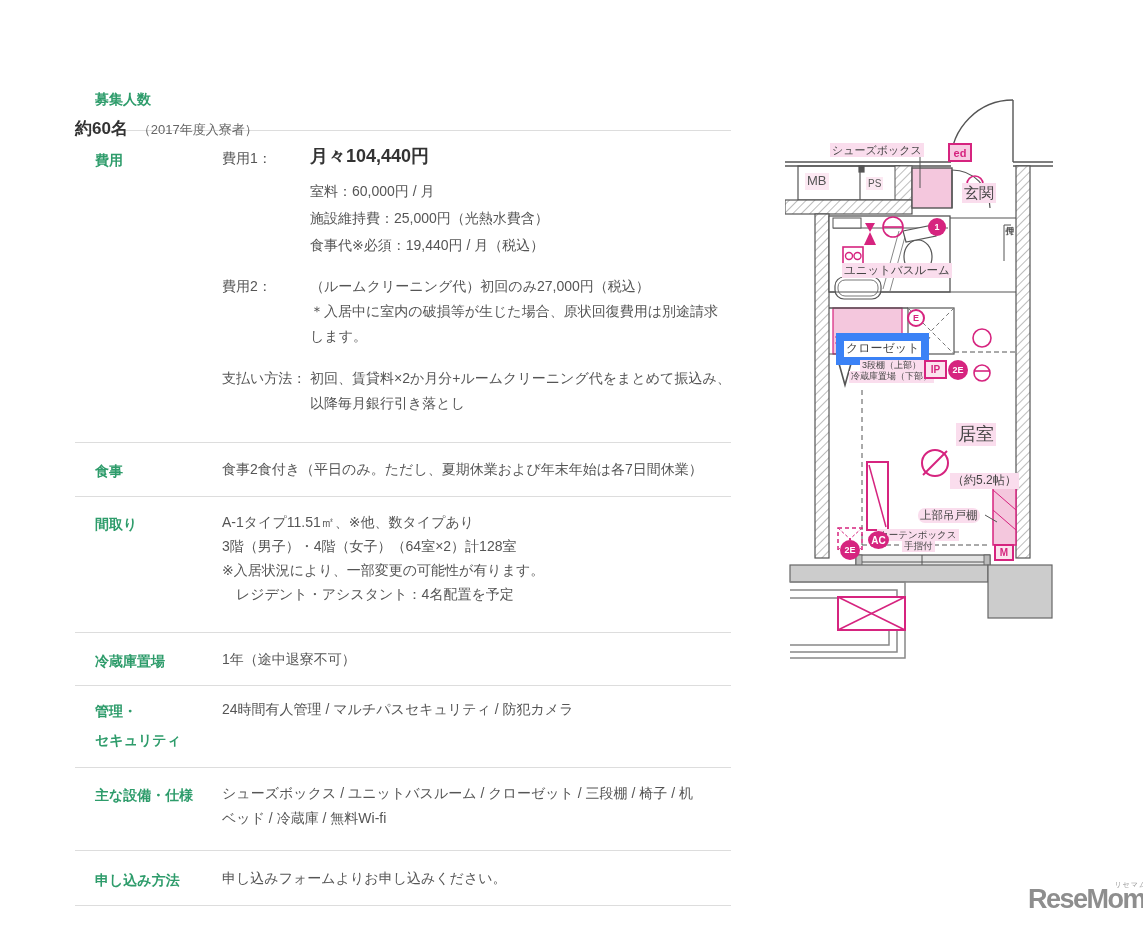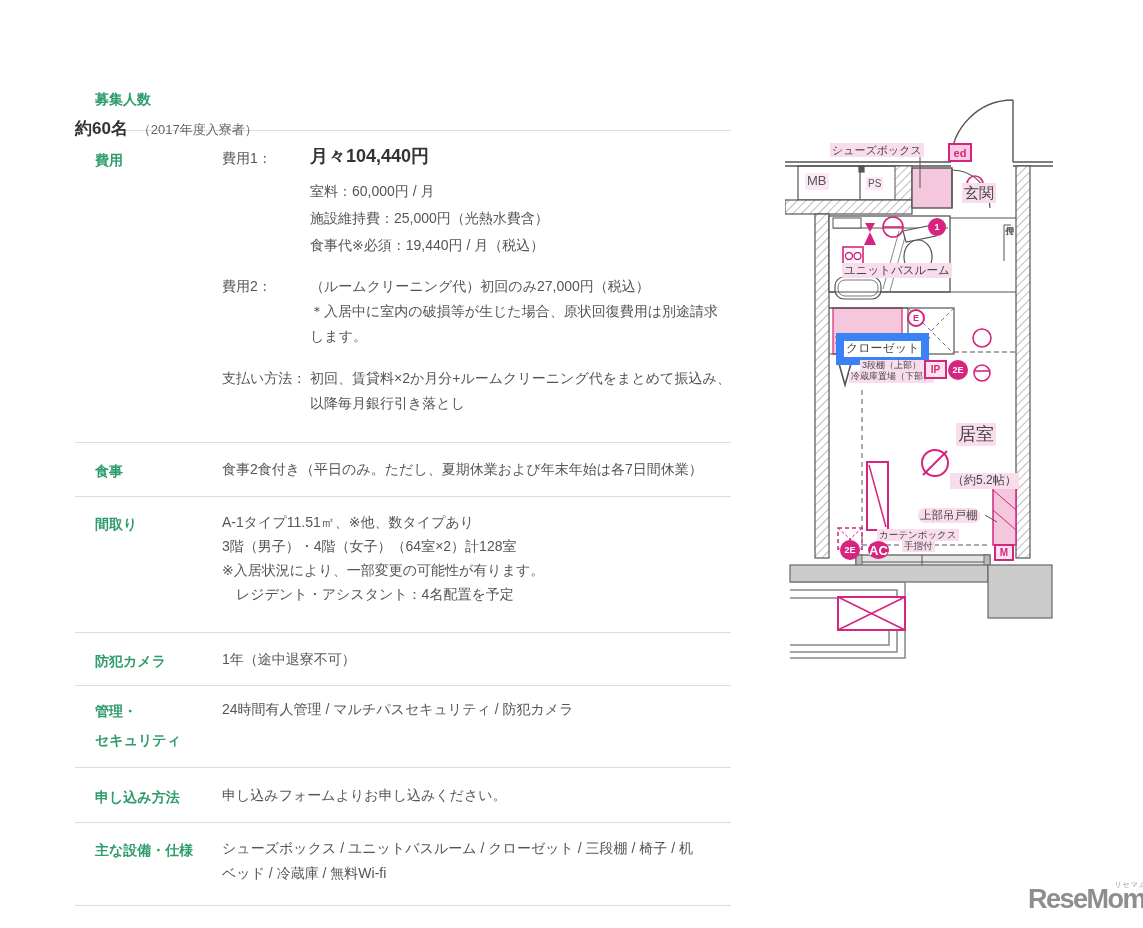--- a/index.html
+++ b/index.html
@@ -107,46 +107,46 @@
       <div class="row-label">間取り</div>
       <div class="row-content">
         <div>A-1タイプ11.51㎡、※他、数タイプあり</div>
         <div>3階（男子）・4階（女子）（64室×2）計128室</div>
         <div>※入居状況により、一部変更の可能性が有ります。</div>
         <div>　レジデント・アシスタント：4名配置を予定</div>
       </div>
     </div>
 
     <div class="row r5">
-      <div class="row-label">防犯カメラ</div>
+      <div class="row-label">冷蔵庫置場</div>
       <div class="row-content">
         <div>1年（途中退寮不可）</div>
       </div>
     </div>
 
     <div class="row r6">
       <div class="row-label">管理・
 セキュリティ</div>
       <div class="row-content">
         <div>24時間有人管理 / マルチパスセキュリティ / 防犯カメラ</div>
       </div>
     </div>
 
+    <div class="row r7">
+      <div class="row-label">主な設備・仕様</div>
+      <div class="row-content">
+        <div>シューズボックス / ユニットバスルーム / クローゼット / 三段棚 / 椅子 / 机</div>
+        <div>ベッド / 冷蔵庫 / 無料Wi-fi</div>
+      </div>
+    </div>
+
     <div class="row r8">
       <div class="row-label">申し込み方法</div>
       <div class="row-content">
         <div>申し込みフォームよりお申し込みください。</div>
-      </div>
-    </div>
-
-    <div class="row r7">
-      <div class="row-label">主な設備・仕様</div>
-      <div class="row-content">
-        <div>シューズボックス / ユニットバスルーム / クローゼット / 三段棚 / 椅子 / 机</div>
-        <div>ベッド / 冷蔵庫 / 無料Wi-fi</div>
       </div>
     </div>
 
   </div>
 
   <div class="floorplan">
     <svg width="370" height="590" viewBox="0 0 370 590">
       <defs>
         <pattern id="hatch" width="6" height="6" patternUnits="userSpaceOnUse" patternTransform="rotate(45)">
           <rect width="6" height="6" fill="#fff"></rect>
@@ -297,21 +297,21 @@
     <span class="fp-badge b-outline" style="left:122px;top:224px;width:18px;height:18px;font-size:9px;">E</span>
     <span class="fp-label" style="left:75px;top:275px;font-size:9px;">3段棚（上部）・</span>
     <span class="fp-label" style="left:64px;top:286px;font-size:9px;">冷蔵庫置場（下部）</span>
     <span class="fp-badge b-box" style="left:139px;top:275px;width:23px;height:19px;font-size:10px;">IP</span>
     <span class="fp-badge b-filled" style="left:163px;top:275px;width:20px;height:20px;font-size:9px;">2E</span>
     <span class="fp-label" style="left:135px;top:338px;font-size:18px;margin-left:36px;">居室</span>
     <span class="fp-label" style="left:117px;top:388px;font-size:12px;margin-left:48px;">（約5.2帖）</span>
     <span class="fp-label" style="left:133px;top:423px;font-size:11.5px;border-radius:7px;">上部吊戸棚</span>
     <span class="fp-label" style="left:92px;top:444px;font-size:9.5px;">カーテンボックス</span>
     <span class="fp-label" style="left:117px;top:455px;font-size:9.5px;">手摺付</span>
-    <span class="fp-badge b-filled" style="left:83px;top:456px;width:21px;height:18px;font-size:13px;">AC</span>
+    <span class="fp-badge b-filled" style="left:83px;top:446px;width:21px;height:18px;font-size:10px;">AC</span>
     <span class="fp-badge b-filled" style="left:55px;top:455px;width:20px;height:20px;font-size:9px;">2E</span>
     <span class="fp-badge b-box" style="left:209px;top:459px;width:20px;height:17px;font-size:10px;">M</span>
   </div>
 
   <div class="logo">
     <span class="logo-ruby">リセマム</span>
     <span class="logo-text">ReseMom.</span>
   </div>
 
 </div>

